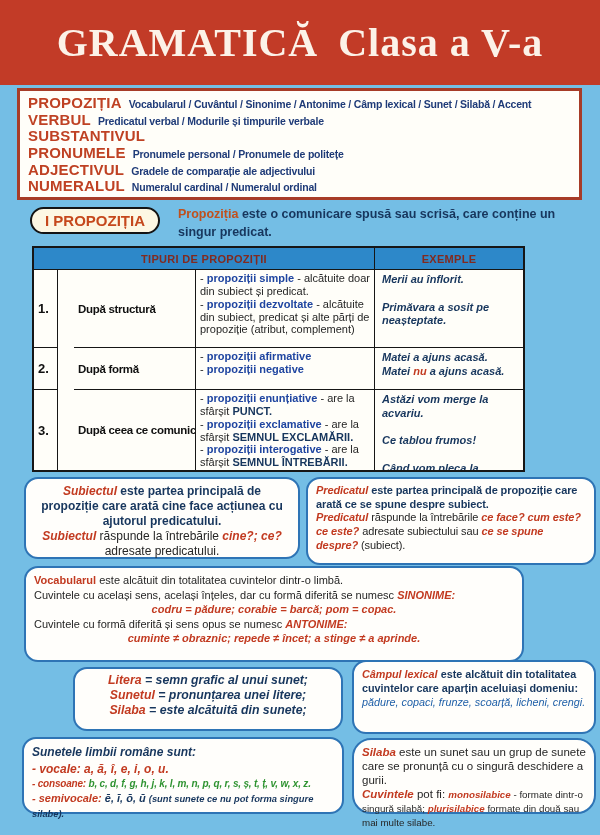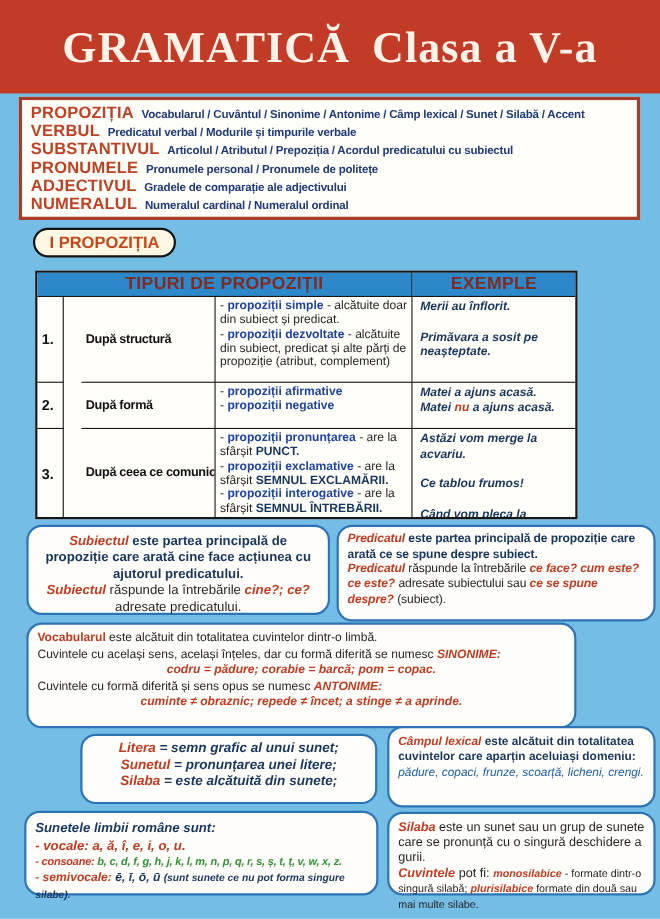--- a/index.html
+++ b/index.html
@@ -27,41 +27,41 @@
          font-weight:bold;line-height:1.4;}
 
   
   .gtable{position:absolute;left:32px;top:246px;width:489px;display:grid;
           grid-template-columns:24px 138px 179px 148px;grid-template-rows:22px 78px 42px 80px;
           background:#fffef9;border:2px solid #161616;box-sizing:content-box;}
   .cell{border-right:1.5px solid #161616;border-bottom:1.5px solid #161616;
         padding:2px 4px;box-sizing:border-box;font-size:11px;color:#262626;overflow:hidden;}
   .cell.last{border-right:none;}
   .cell.bot{border-bottom:none;}
-  .th{background:#2d88c9;color:#822a1f;font-weight:bold;font-size:16px;
+  .th{background:#2d88c9;color:#822a1f;font-weight:bold;font-size:11px;
       display:flex;align-items:center;justify-content:center;letter-spacing:.3px;}
   .th.span3{grid-column:1/4;}
   .num{font-weight:bold;font-size:13px;display:flex;align-items:center;color:#111;}
   .cat{font-weight:bold;color:#111;font-size:11.5px;display:flex;align-items:center;
        white-space:nowrap;letter-spacing:-0.3px;margin-left:16px;}
   .desc{white-space:pre-wrap;line-height:1.17;}
   .ex{white-space:pre-wrap;font-weight:bold;font-style:italic;color:#17365d;
       line-height:1.25;font-size:11px;padding-left:7px;padding-top:3px;}
 
   
   .wbox{position:absolute;background:#fffefb;border:2px solid #2e74b5;border-radius:14px;
         box-sizing:border-box;padding:5px 8px;line-height:1.24;font-size:12px;}
   #box-subiectul{left:24px;top:477px;width:276px;height:82px;text-align:center;}
   #box-predicatul{left:306px;top:477px;width:290px;height:88px;font-size:11px;letter-spacing:-0.1px;}
   #box-vocabularul{left:24px;top:566px;width:500px;height:96px;font-size:11px;line-height:1.32;}
   #box-litera{left:73px;top:667px;width:270px;height:64px;text-align:center;
               font-size:12.3px;line-height:1.2;padding-top:4px;}
   #box-campul{left:352px;top:660px;width:244px;height:74px;font-size:10.8px;line-height:1.3;}
   #box-sunetele{left:22px;top:737px;width:322px;height:77px;font-size:12px;line-height:1.38;}
-  #box-silaba{left:352px;top:738px;width:244px;height:76px;font-size:11.5px;line-height:1.22;}
+  #box-silaba{left:352px;top:738px;width:244px;height:76px;font-size:11.5px;line-height:1.22;border-radius:19px;}
   .center{text-align:center;}
   .cons{font-size:10px;letter-spacing:-0.2px;}
   .semiv{font-size:11px;}
 
   
   .rd{color:#c23a20;font-weight:bold;}
   .rdi{color:#c23a20;font-weight:bold;font-style:italic;}
   .or{color:#c0511d;font-weight:bold;}
   .nv{color:#17365d;font-weight:bold;}
   .nvi{color:#17365d;font-weight:bold;font-style:italic;}
@@ -85,37 +85,37 @@
     <div class="topic-row">
       <span class="topic-term">PROPOZIȚIA</span>
       <span class="topic-items">Vocabularul / Cuvântul / Sinonime / Antonime / Câmp lexical / Sunet / Silabă / Accent</span>
     </div>
     <div class="topic-row">
       <span class="topic-term">VERBUL</span>
       <span class="topic-items">Predicatul verbal / Modurile și timpurile verbale</span>
     </div>
     <div class="topic-row">
       <span class="topic-term">SUBSTANTIVUL</span>
-      <span class="topic-items">Articolul / Atributul / Prepoziția / Acordul predicatului cu subiectul</span>
     </div>
     <div class="topic-row">
       <span class="topic-term">PRONUMELE</span>
       <span class="topic-items">Pronumele personal / Pronumele de politețe</span>
     </div>
     <div class="topic-row">
       <span class="topic-term">ADJECTIVUL</span>
       <span class="topic-items">Gradele de comparație ale adjectivului</span>
     </div>
     <div class="topic-row">
       <span class="topic-term">NUMERALUL</span>
       <span class="topic-items">Numeralul cardinal / Numeralul ordinal</span>
     </div>
   </div>
 
   <div class="badge">I PROPOZIȚIA</div>
+  <div class="definition"><span class="or">Propoziția </span><span class="nv">este o comunicare spusă sau scrisă, care conține un singur predicat.</span></div>
 
   <div class="gtable">
     <div class="cell th span3">TIPURI DE PROPOZIȚII</div>
     <div class="cell th last">EXEMPLE</div>
 
     <div class="cell num">1.</div>
     <div class="cell cat">După structură</div>
     <div class="cell desc"><span class="dk">- </span><span class="bl">propoziții simple</span><span class="dk"> - alcătuite doar din subiect și predicat.
 </span><span class="dk">- </span><span class="bl">propoziții dezvoltate</span><span class="dk"> - alcătuite din subiect, predicat și alte părți de propoziție (atribut, complement)</span></div>
     <div class="cell ex last"><span class="nvi">Merii au înflorit.
@@ -124,21 +124,21 @@
 
     <div class="cell num">2.</div>
     <div class="cell cat">După formă</div>
     <div class="cell desc"><span class="dk">- </span><span class="bl">propoziții afirmative</span><span class="dk">
 - </span><span class="bl">propoziții negative</span></div>
     <div class="cell ex last"><span class="nvi">Matei a ajuns acasă.
 Matei </span><span class="rdi">nu</span><span class="nvi"> a ajuns acasă.</span></div>
 
     <div class="cell num bot">3.</div>
     <div class="cell cat bot">După ceea ce comunică</div>
-    <div class="cell desc bot"><span class="dk">- </span><span class="bl">propoziții pronunțarea</span><span class="dk"> - are la sfârșit </span><span class="nv">PUNCT.</span><span class="dk">
+    <div class="cell desc bot"><span class="dk">- </span><span class="bl">propoziții enunțiative</span><span class="dk"> - are la sfârșit </span><span class="nv">PUNCT.</span><span class="dk">
 - </span><span class="bl">propoziții exclamative</span><span class="dk"> - are la sfârșit </span><span class="nv">SEMNUL EXCLAMĂRII.</span><span class="dk">
 - </span><span class="bl">propoziții interogative</span><span class="dk"> - are la sfârșit </span><span class="nv">SEMNUL ÎNTREBĂRII.</span></div>
     <div class="cell ex last bot"><span class="nvi">Astăzi vom merge la acvariu.
 
 Ce tablou frumos!
 
 Când vom pleca la bunici?</span></div>
   </div>
 
   <div class="wbox" id="box-subiectul">

